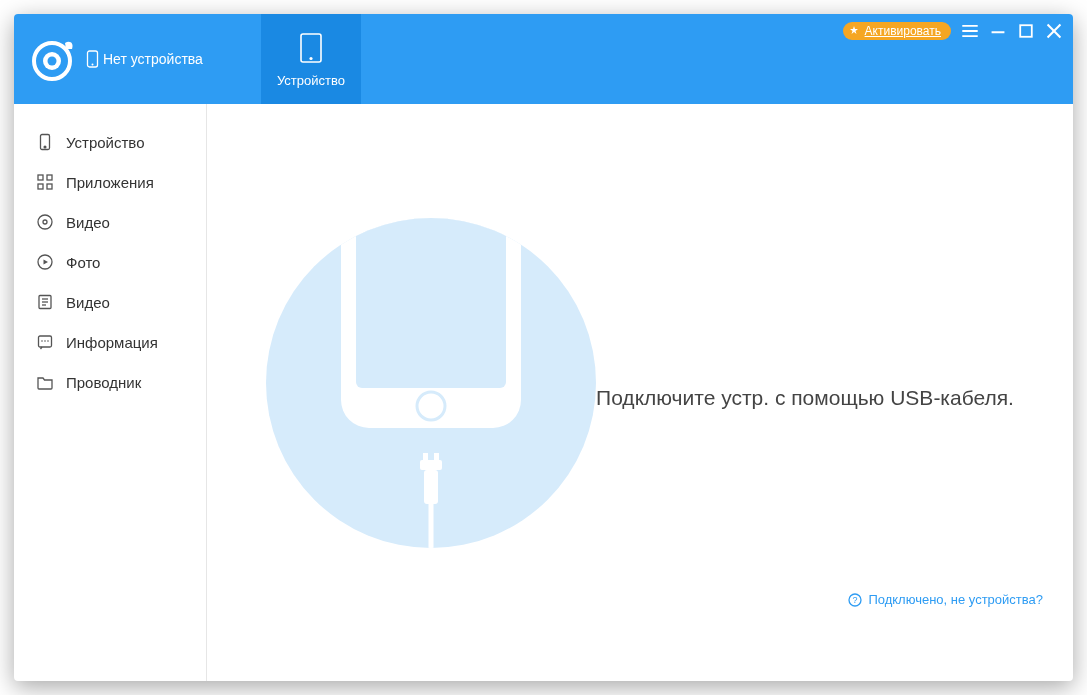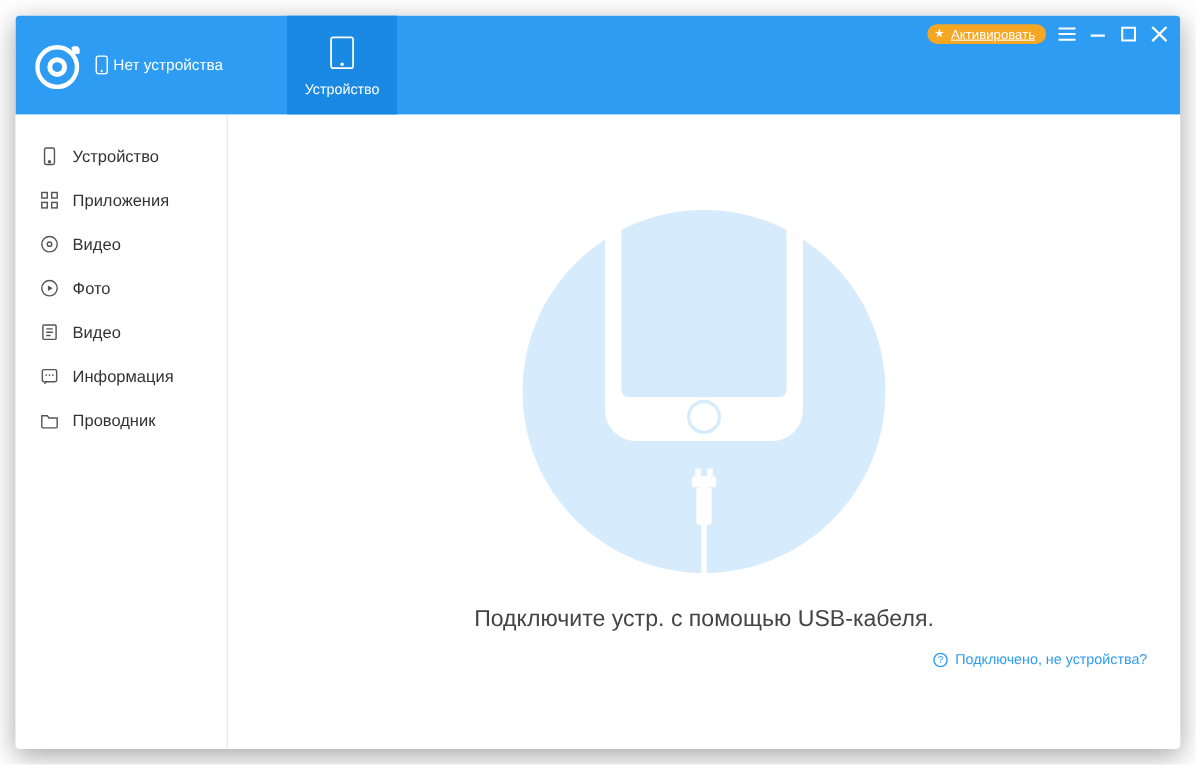--- a/index.html
+++ b/index.html
@@ -96,21 +96,21 @@
 
   .main {
     flex: 1;
     display: flex;
     flex-direction: column;
     align-items: center;
     justify-content: center;
     position: relative;
   }
 
-  .illus-wrap { display:flex; flex-direction:column; align-items:center; margin-top: -20px; }
+  .illus-wrap { display:flex; flex-direction:row; align-items:center; margin-top: -20px; }
   .illus { width: 330px; height: 330px; }
 
   .prompt {
     margin-top: 30px;
     font-size: 21px;
     color: #444;
     font-weight: 300;
   }
 
   .help-link {

